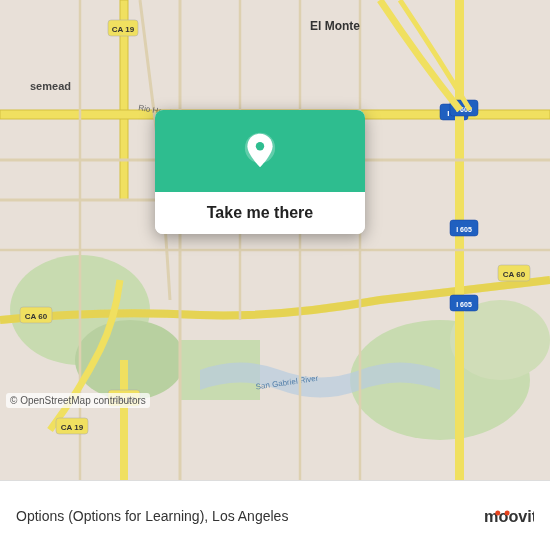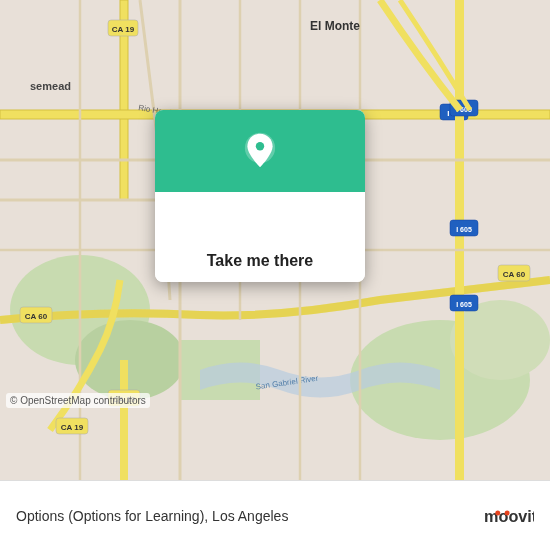--- a/index.html
+++ b/index.html
@@ -35,21 +35,20 @@
       left: 155px;
       width: 210px;
       background: white;
       border-radius: 8px;
       box-shadow: 0 4px 16px rgba(0,0,0,0.35);
       display: flex;
       flex-direction: column;
       align-items: center;
       overflow: hidden;
       z-index: 10;
-      gap: 48px;
     }
 
     #popup-green-area {
       width: 100%;
       background: #2ebd8f;
       display: flex;
       justify-content: center;
       align-items: center;
       padding: 22px 0 18px 0;
     }

